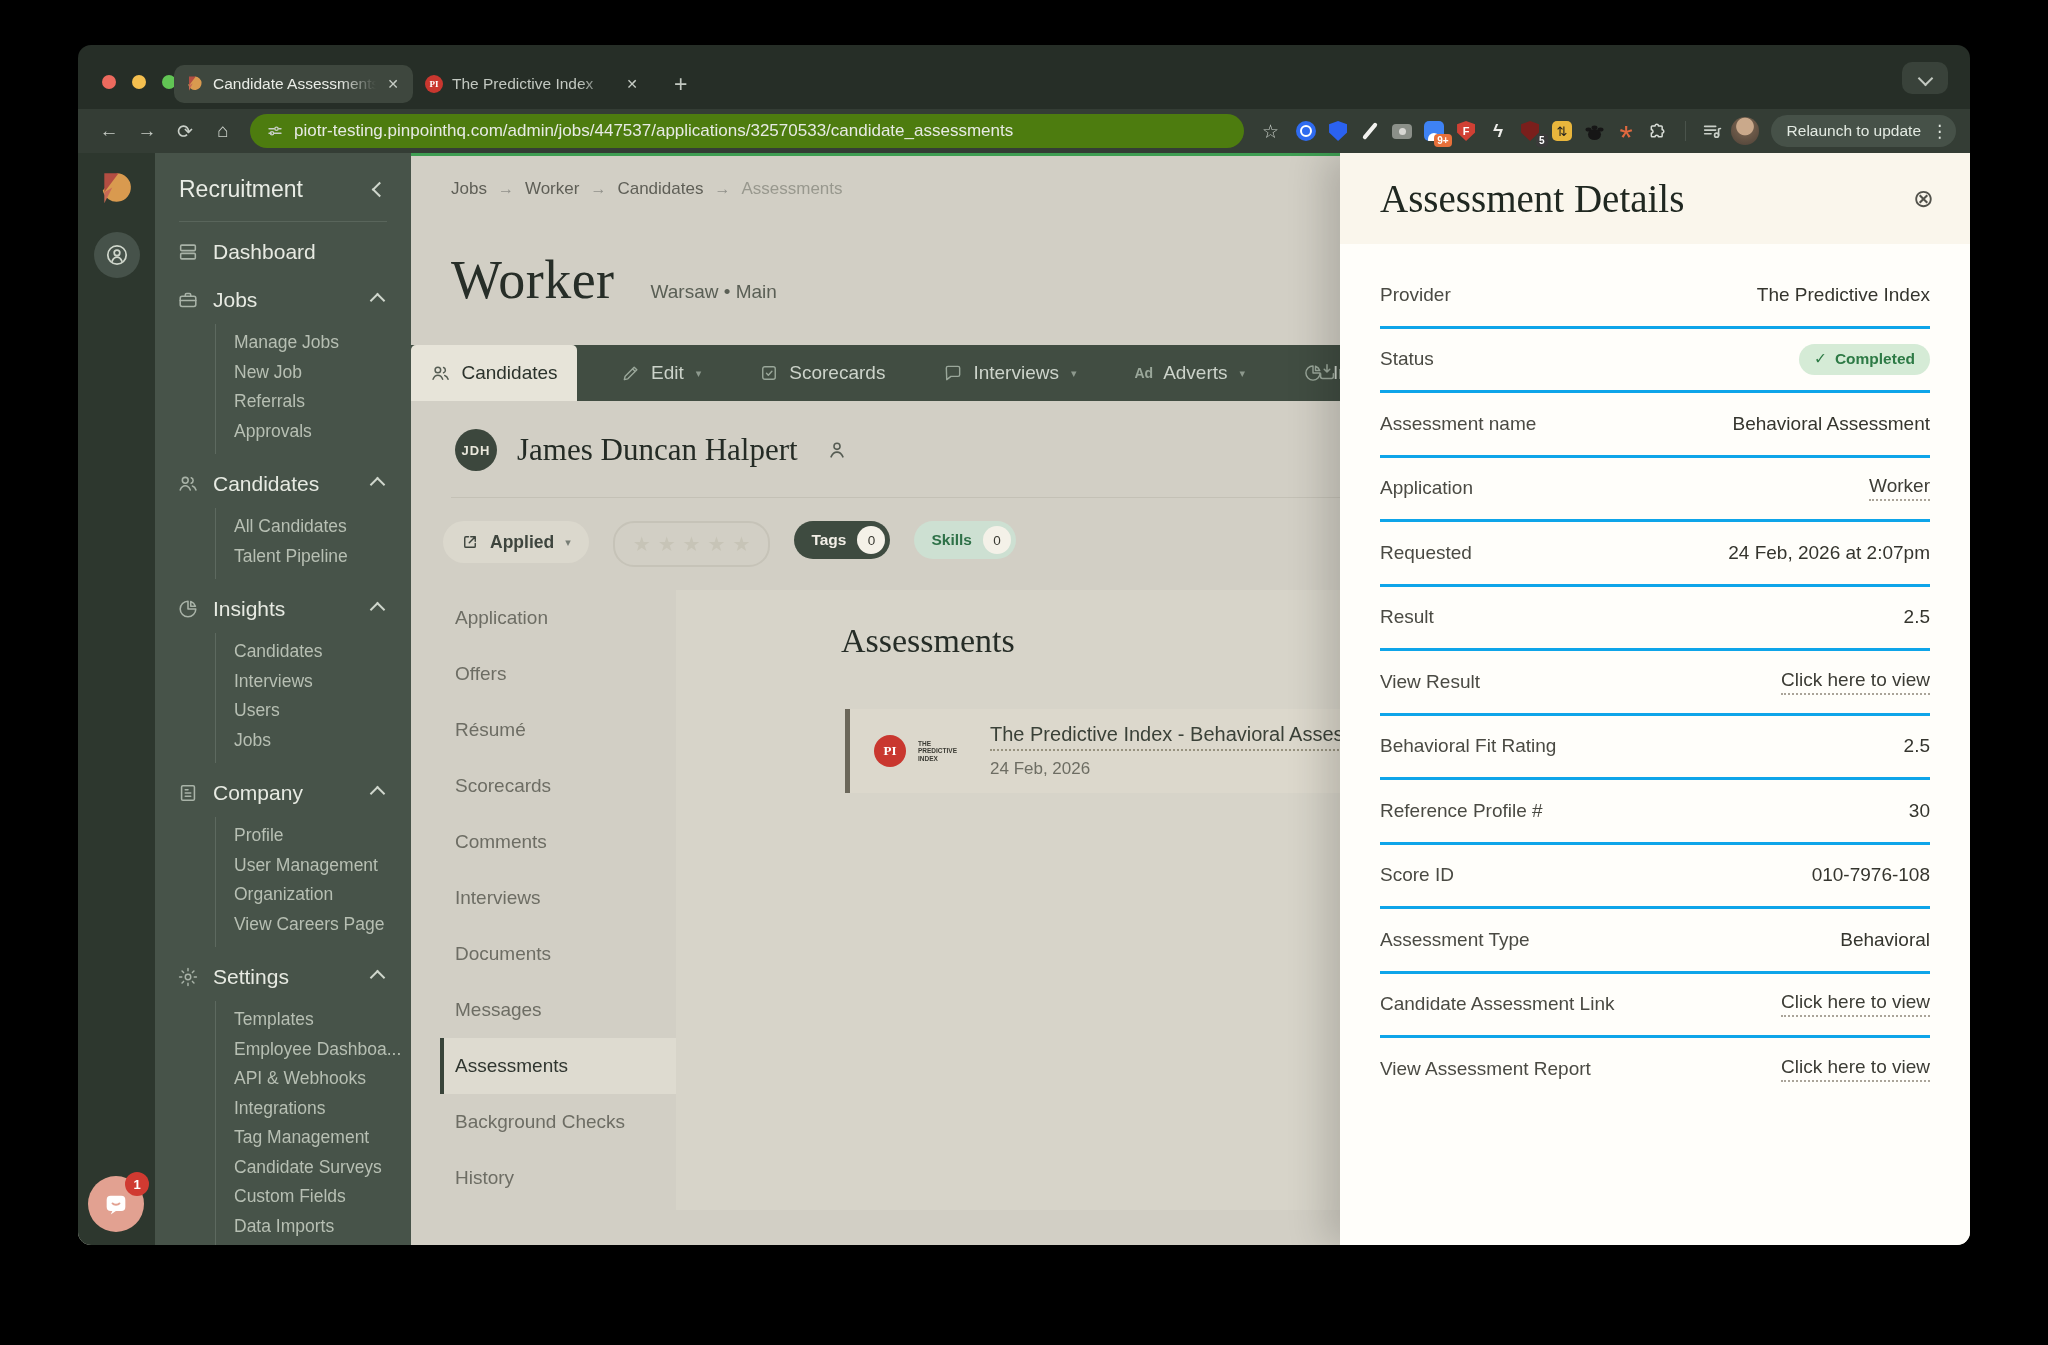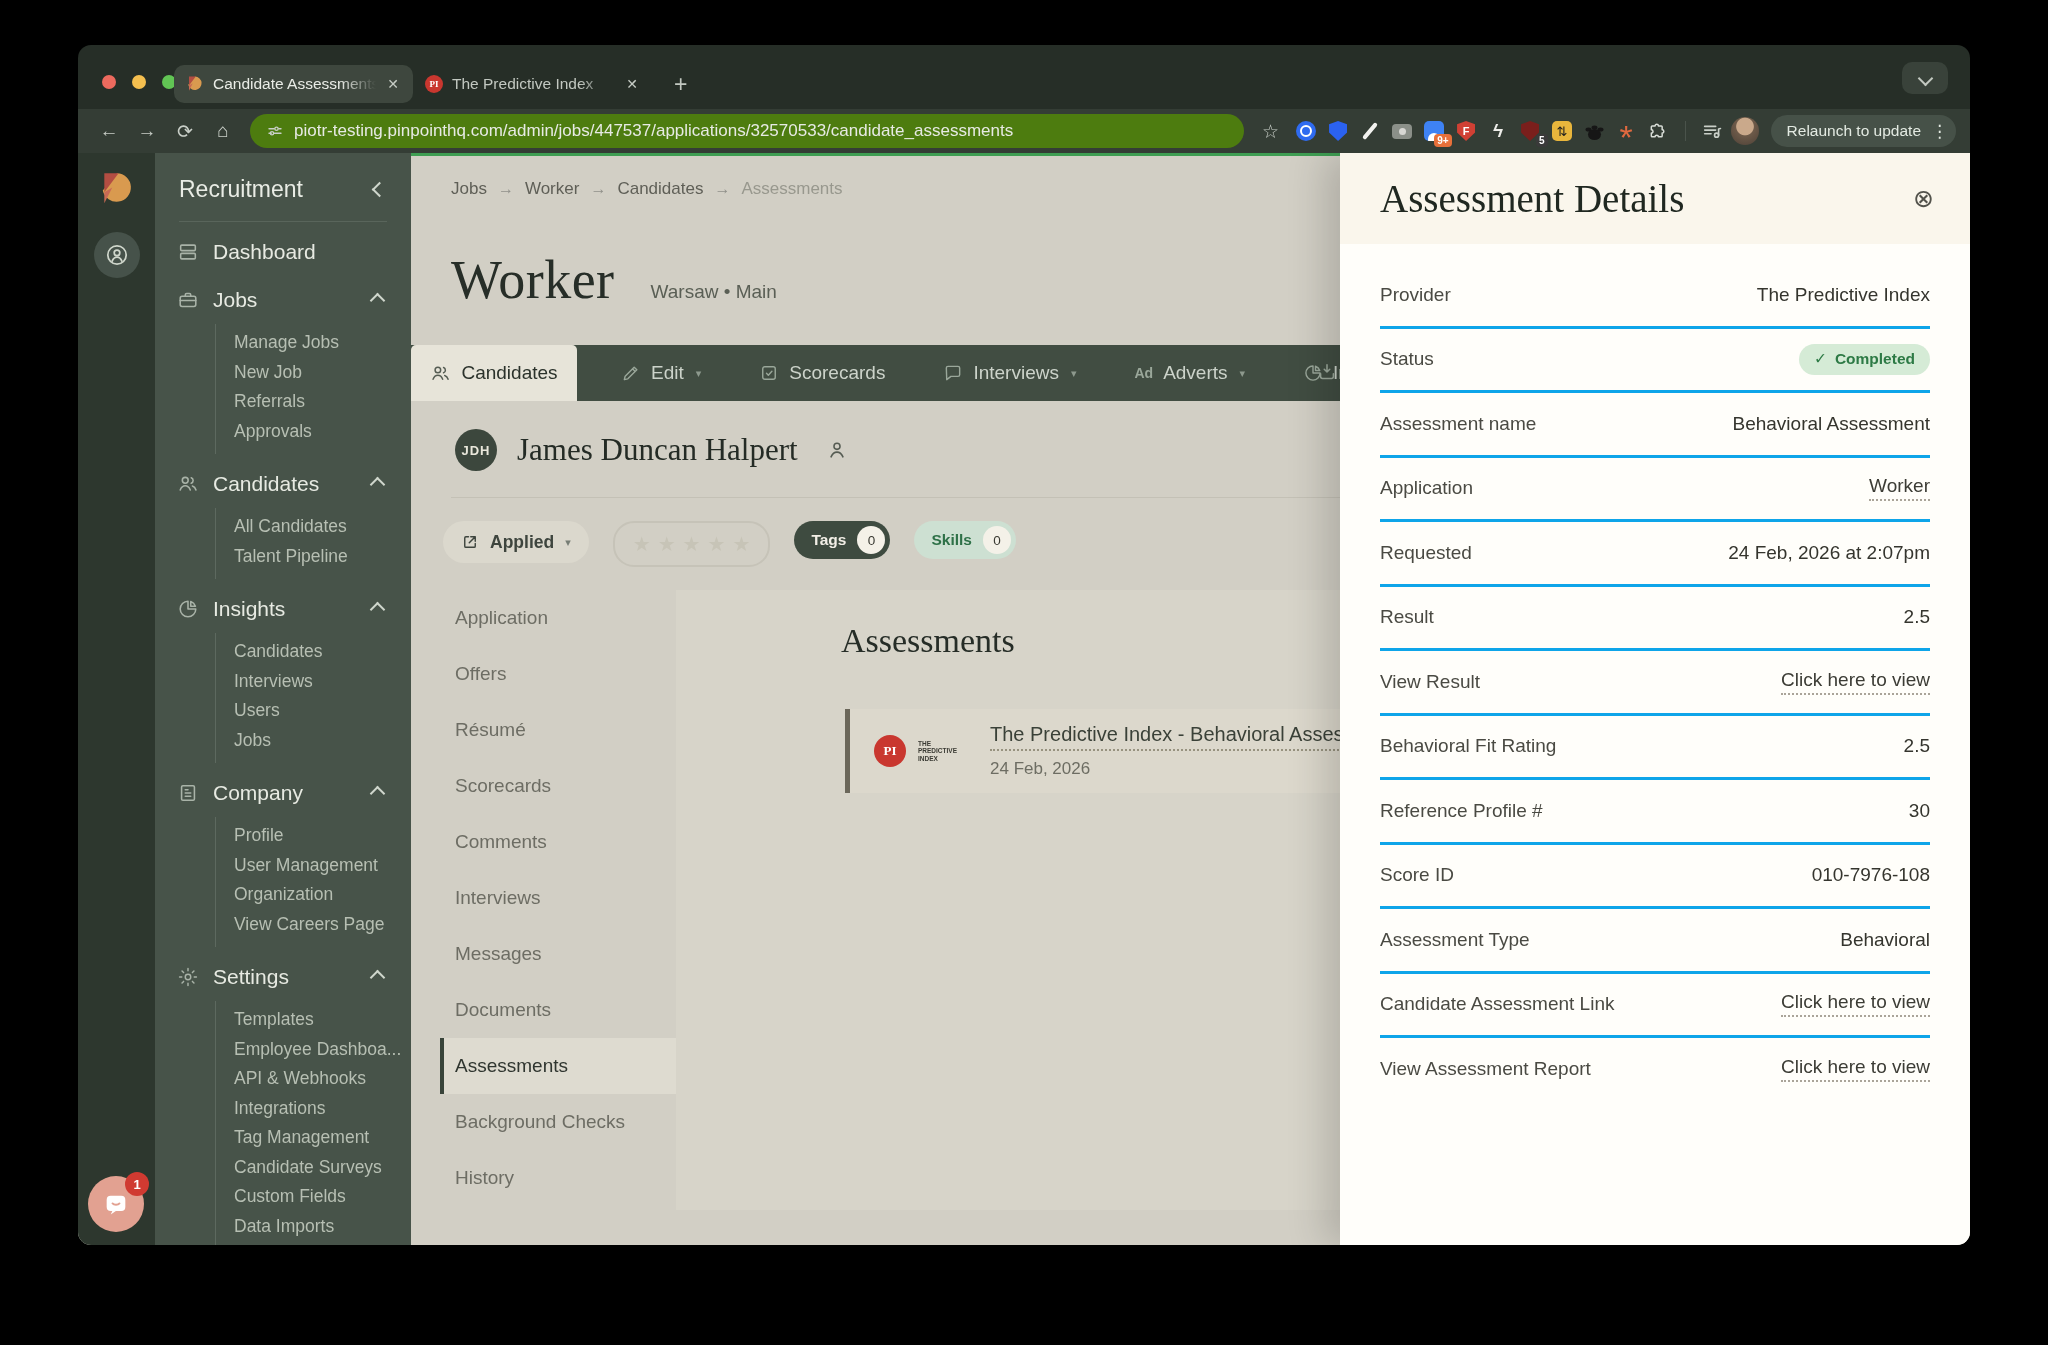--- a/index.html
+++ b/index.html
@@ -471,22 +471,22 @@
           </div>
         </div>
 
         <div class="subnav">
           <div class="sn-item">Application</div>
           <div class="sn-item">Offers</div>
           <div class="sn-item">Résumé</div>
           <div class="sn-item">Scorecards</div>
           <div class="sn-item">Comments</div>
           <div class="sn-item">Interviews</div>
+          <div class="sn-item">Documents</div>
           <div class="sn-item">Messages</div>
-          <div class="sn-item">Documents</div>
           <div class="sn-item active">Assessments</div>
           <div class="sn-item">Background Checks</div>
           <div class="sn-item">History</div>
         </div>
 
         <div class="content-card">
           <div class="cc-title serif">Assessments</div>
           <div class="assess-card">
             <span class="pi-badge">PI</span>
             <span class="pi-caption">THE PREDICTIVE INDEX</span>

